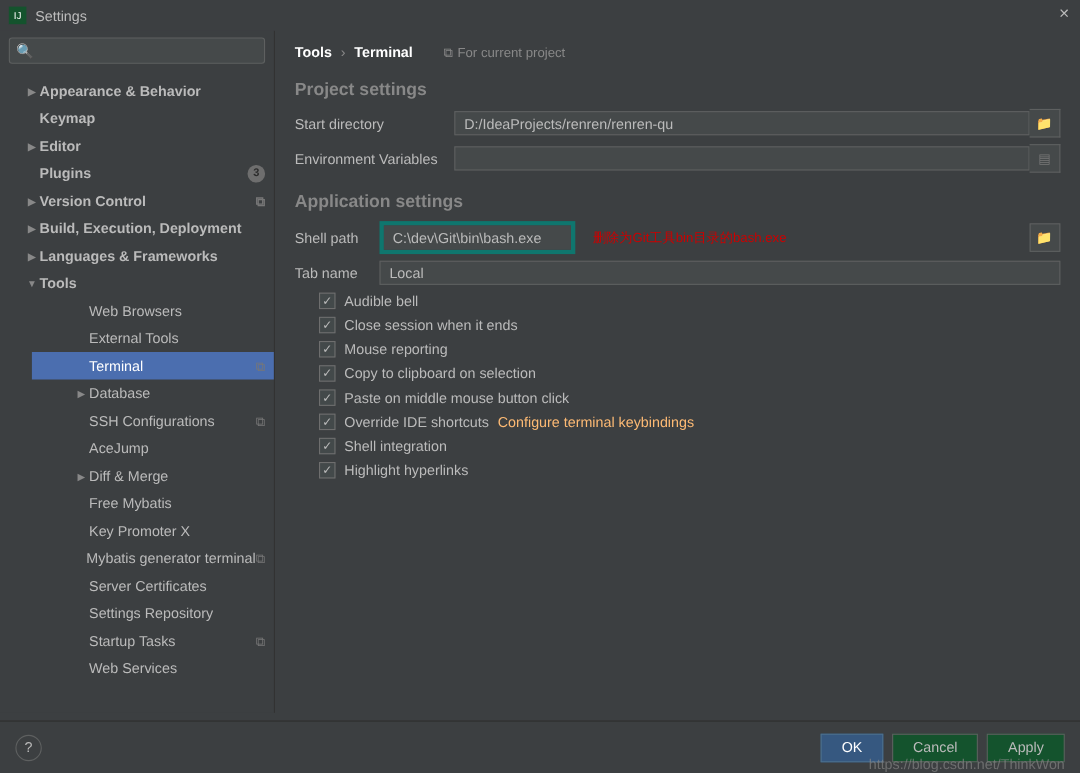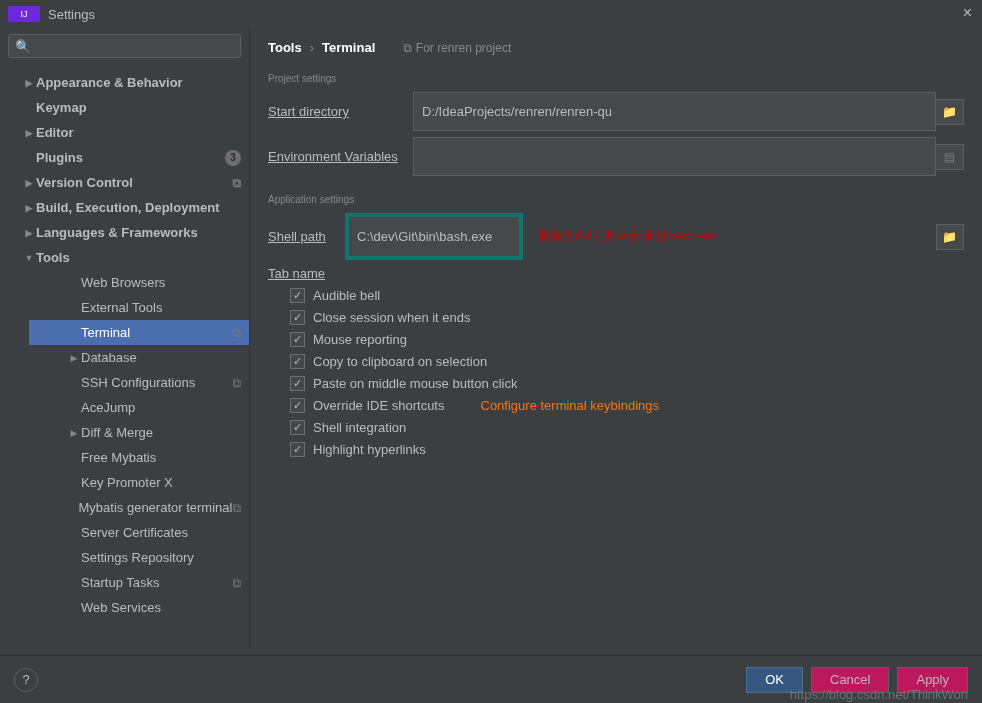--- a/index.html
+++ b/index.html
@@ -14,22 +14,22 @@
 }
 .titlebar {
   height: 28px;
   display: flex;
   align-items: center;
   padding: 0 8px;
   color: #bbbbbb;
   position: relative;
 }
 .titlebar .icon-app {
-  width: 32px; height: 16px;
-  background: #6d28d9;
+  width: 16px; height: 16px;
+  background: #14532d;
   display: inline-flex;
   align-items: center;
   justify-content: center;
   color: #fff;
   font-size: 9px;
   font-weight: normal;
   margin-right: 8px;
 }
 .titlebar .close {
   position: absolute;
@@ -126,36 +126,36 @@
   color: #888;
   display: flex;
   align-items: center;
   gap: 4px;
   margin-left: 20px;
   font-size: 12px;
 }
 .section-title {
   color: #888;
   margin: 8px 0 8px 0;
-  font-size: 10px;
+  font-size: 16px;
+  font-weight: bold;
 }
 .form-row {
   display: flex;
   align-items: center;
   margin: 6px 0;
 }
 .form-row .lbl {
   width: 145px;
   color: #bbbbbb;
-  text-decoration: underline;
 }
 .form-row.narrow .lbl { width: 77px; }
 .form-input {
   flex: 1;
-  height: 39px;
+  height: 22px;
   background: #45494a;
   border: 1px solid #5e6060;
   color: #bbbbbb;
   padding: 0 8px;
   font-size: 13px;
 }
 .input-icon {
   width: 28px;
   height: 26px;
   background: #45494a;
@@ -187,21 +187,21 @@
 .chk {
   width: 15px; height: 15px;
   border: 1px solid #6e6e6e;
   background: #43494a;
   display: inline-flex;
   align-items: center;
   justify-content: center;
   color: #bbbbbb;
   font-size: 11px;
 }
-.link { color: #f97316; cursor: pointer; margin-left: 28px; }
+.link { color: #fdba74; cursor: pointer; margin-left: 0; }
 
 .footer {
   position: absolute;
   bottom: 0; left: 0; right: 0;
   height: 48px;
   border-top: 1px solid #2d2d2d;
   display: flex;
   align-items: center;
   padding: 0 14px;
   background: #3c3f41;
@@ -214,21 +214,21 @@
   align-items: center;
   justify-content: center;
   color: #bbbbbb;
   cursor: pointer;
 }
 .footer .spacer { flex: 1; }
 .footer .btn {
   height: 26px;
   padding: 0 18px;
   margin-left: 8px;
-  background: #be185d;
+  background: #14532d;
   border: 1px solid #5e6060;
   color: #bbbbbb;
   display: inline-flex;
   align-items: center;
   cursor: pointer;
 }
 .footer .btn.primary {
   background: #365880;
   border-color: #4c708c;
   color: #ffffff;
@@ -356,21 +356,21 @@
       </div>
   </div>
 
   <div class="content">
     <div class="breadcrumb">
       <span class="crumb">Tools</span>
       <span class="sep">›</span>
       <span class="crumb">Terminal</span>
       <span class="scope">
         <span>⧉</span>
-        <span>For renren project</span>
+        <span>For current project</span>
       </span>
     </div>
 
     <div class="section-title">Project settings</div>
 
     <div class="form-row">
       <span class="lbl">Start directory</span>
       <input class="form-input" value="D:/IdeaProjects/renren/renren-qu" style="">
       <span class="input-icon">📁</span>
     </div>
@@ -388,20 +388,21 @@
       <div class="highlight-box" style="display:flex;flex:0 0 auto;">
         <input class="form-input" style="width: 170px; flex: 0 0 auto; border: none;" value="C:\dev\Git\bin\bash.exe">
       </div>
       <span class="annotation">删除为Git工具bin目录的bash.exe</span>
       <span style="flex:1"></span>
       <span class="input-icon" style="border-left:1px solid #5e6060">📁</span>
     </div>
 
     <div class="form-row narrow">
       <span class="lbl">Tab name</span>
+      <input class="form-input" value="Local" style="">
     </div>
 
     <div id="checks">
         <div class="checkbox-row">
           <span class="chk">✓</span>
           <span>Audible bell</span>
         </div>
         <div class="checkbox-row">
           <span class="chk">✓</span>
           <span>Close session when it ends</span>

